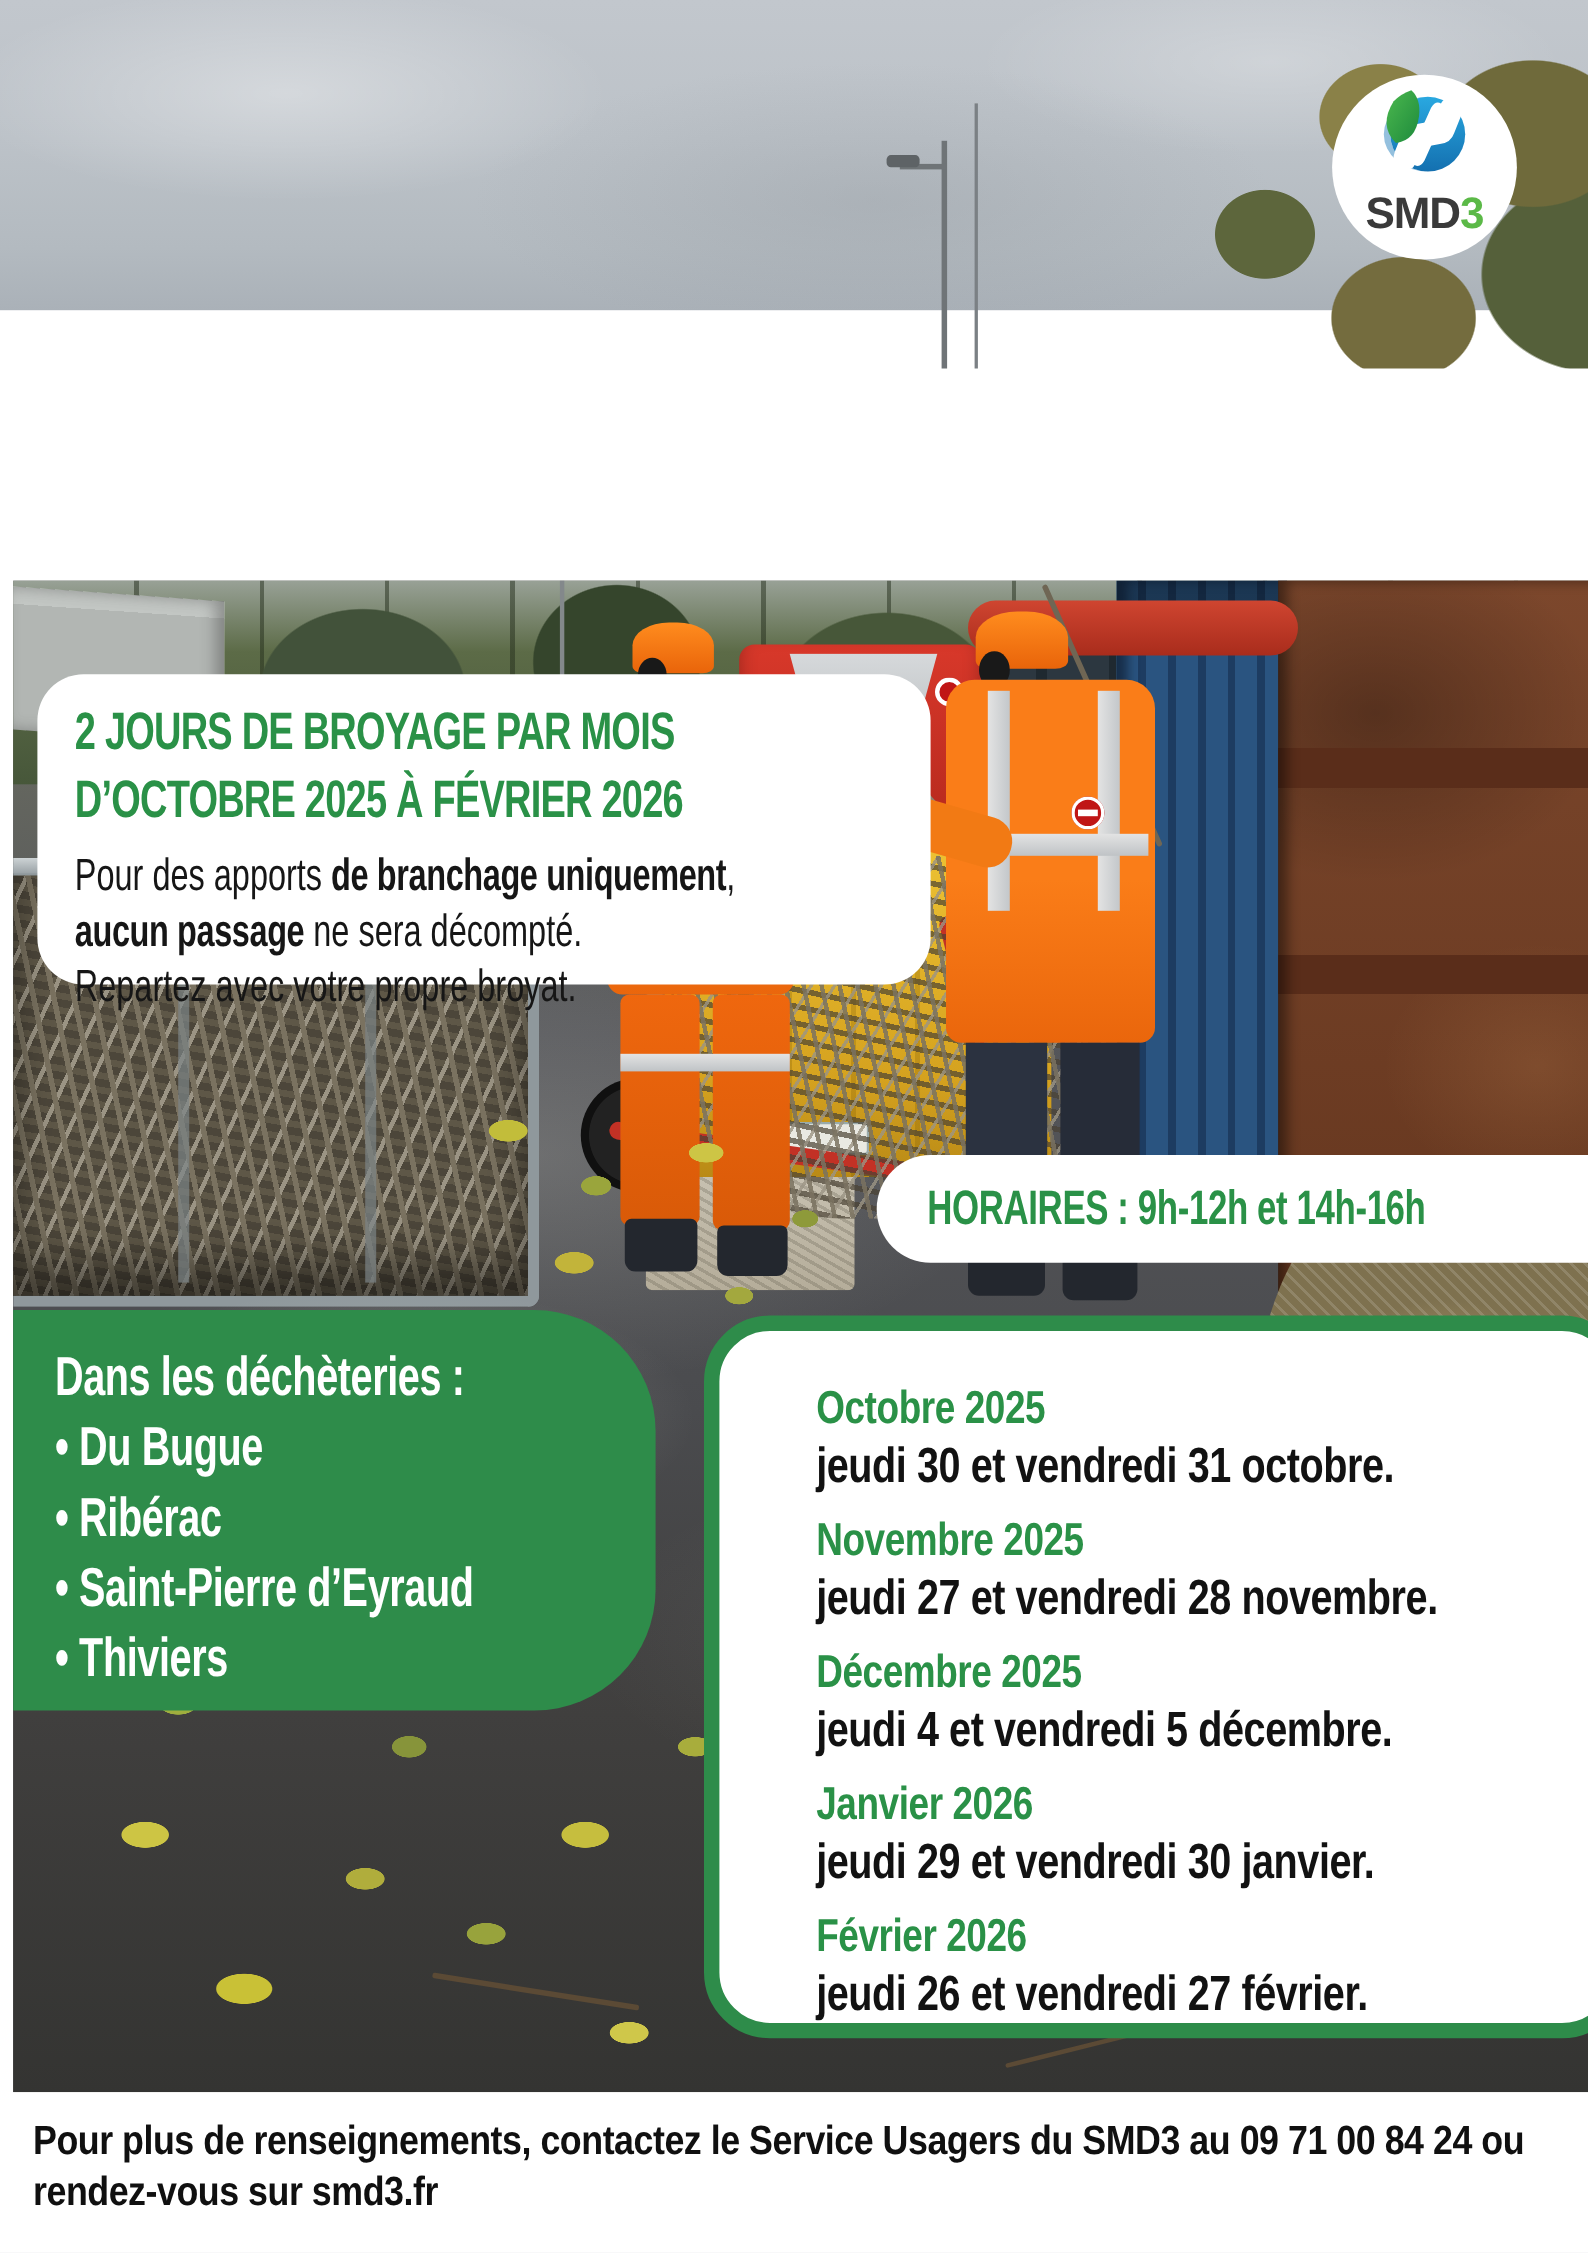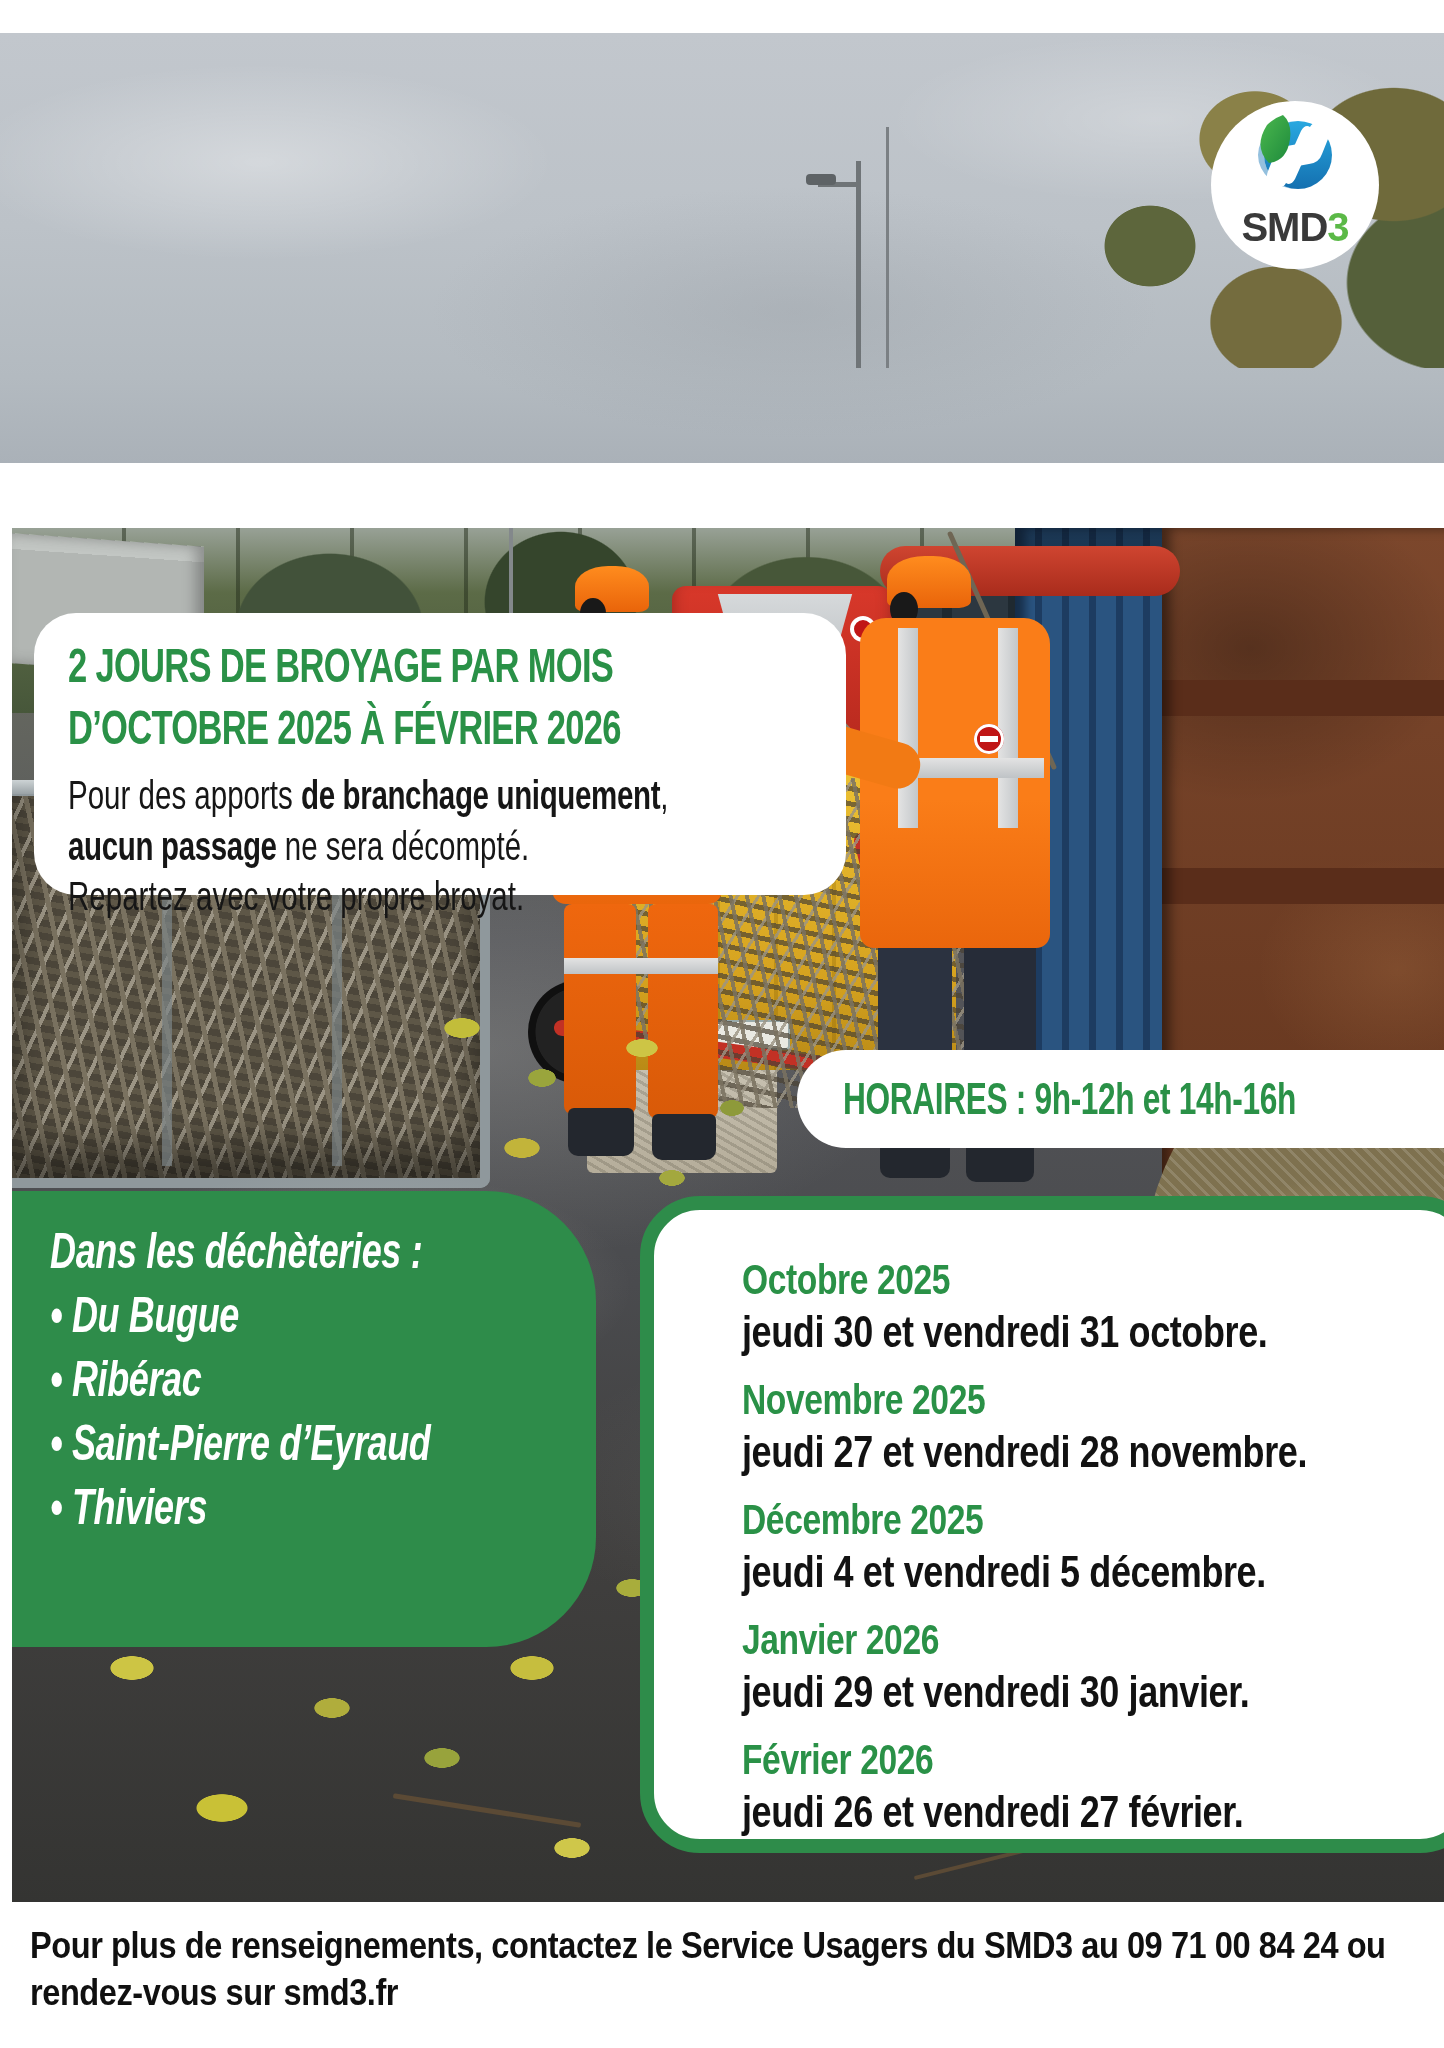--- a/index.html
+++ b/index.html
@@ -2,22 +2,22 @@
 <html><head>
 <meta charset="utf-8">
 <style>
   html,body{margin:0;padding:0;background:#e8e8e8;}
   .page{position:relative;width:1444px;height:2048px;overflow:hidden;background:#fff;
         font-family:"Liberation Sans",sans-serif;}
   .abs{position:absolute;}
   .cx{display:inline-block;white-space:nowrap;transform-origin:0 0;}
 
   
-  .top-photo{left:0;top:0;width:1444px;height:430px;
-    background:linear-gradient(180deg,#c2c7cd 0%,#bcc2c8 45%,#b3bac0 80%,#aab1b8 100%);margin-top:33px;}
+  .top-photo{left:0;top:0;width:1444px;height:282px;
+    background:linear-gradient(180deg,#c2c7cd 0%,#bcc2c8 45%,#b3bac0 80%,#aab1b8 100%);}
   .cloud-layer{left:0;top:0;width:100%;height:100%;
     background:
       radial-gradient(420px 140px at 18% 30%,rgba(255,255,255,.35),transparent 70%),
       radial-gradient(520px 180px at 55% 65%,rgba(150,156,162,.35),transparent 70%),
       radial-gradient(380px 120px at 80% 20%,rgba(255,255,255,.25),transparent 70%);}
   .tree-clump-right{right:0;top:30px;width:420px;height:305px;
     background:
       radial-gradient(150px 120px at 88% 30%,#6f6a3b 0 55%,transparent 56%),
       radial-gradient(190px 160px at 102% 72%,#55603a 0 55%,transparent 56%),
       radial-gradient(130px 110px at 60% 85%,#746c3e 0 50%,transparent 51%),
@@ -222,22 +222,22 @@
     padding:22px 0 0 34px;box-sizing:border-box;z-index:10;}
   .info-heading{font-weight:bold;font-size:48px;line-height:1.3;color:#2a9147;letter-spacing:-1px;}
   .info-body{font-size:41px;line-height:1.24;color:#161616;margin-top:10px;}
   .info-body b{letter-spacing:-.5px;}
 
   .horaires-badge{left:785px;top:522px;width:680px;height:98px;background:#fff;
     border-radius:49px 0 0 49px;z-index:10;display:flex;align-items:center;padding-left:46px;
     box-sizing:border-box;}
   .horaires-label{font-weight:bold;font-size:44px;color:#2a9147;letter-spacing:-.5px;}
 
-  .sites-box{left:0;top:663px;width:584px;height:456px;background:#2e8c4a;
-    border-radius:0 110px 110px 0;z-index:10;padding:28px 0 0 38px;box-sizing:border-box;font-style:italic;}
+  .sites-box{left:0;top:663px;width:584px;height:364px;background:#2e8c4a;
+    border-radius:0 110px 110px 0;z-index:10;padding:28px 0 0 38px;box-sizing:border-box;}
   .sites-text{color:#fff;font-weight:bold;font-size:50px;line-height:64px;letter-spacing:-.5px;}
   .site-item::before{content:"• ";}
 
   .schedule-box{left:628px;top:668px;width:840px;height:657px;background:#fff;
     border:14px solid #2e8c4a;border-radius:60px;z-index:10;box-sizing:border-box;
     padding:46px 0 0 88px;}
   .sch-month{font-weight:bold;font-size:42px;line-height:48px;color:#2a9147;letter-spacing:-.5px;}
   .sch-days{font-weight:bold;font-size:45px;line-height:52px;color:#121212;letter-spacing:-.5px;margin-top:2px;}
   .sch-group{margin-bottom:18px;}
 

